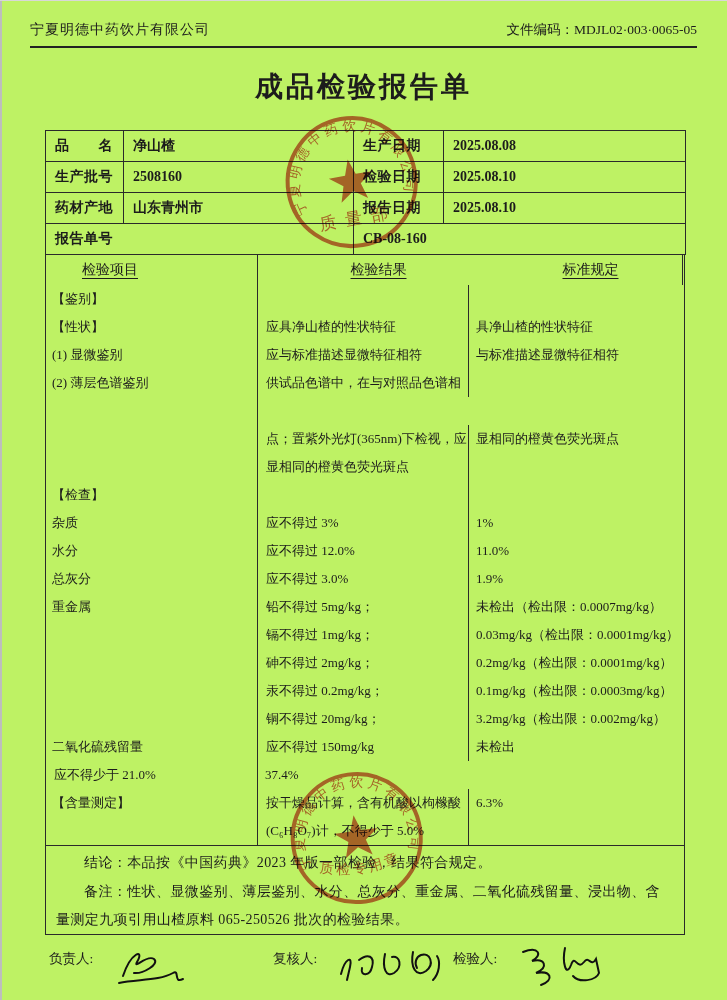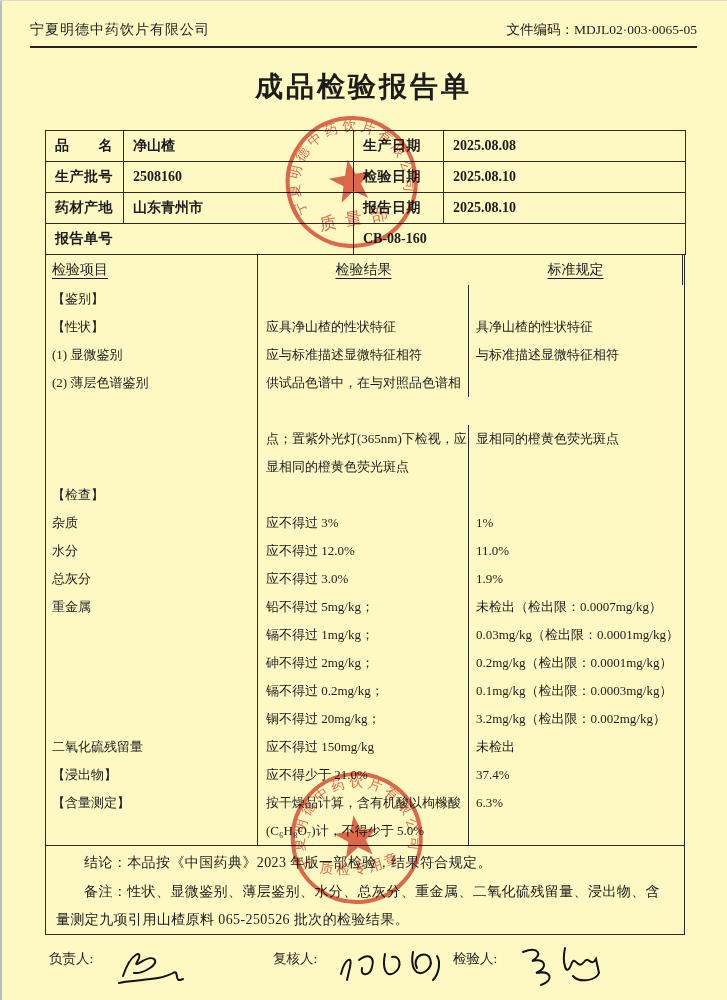--- a/index.html
+++ b/index.html
@@ -1,17 +1,17 @@
 <!DOCTYPE html>
 <html lang="zh"><head>
 <meta charset="utf-8">
 <style>
   html,body{margin:0;padding:0;background:#e9e9e9;}
   .page{
-    position:relative;width:727px;height:1000px;background:#fef9c3;
+    position:relative;width:727px;height:1000px;background:#bef264;
     font-family:"Liberation Serif","DejaVu Serif",serif;color:#1c1c1c;
     overflow:hidden;margin:0 auto;
   }
   .edge-l{position:absolute;left:0;top:0;width:2px;height:1000px;background:#bdbdbd;}
   .edge-t{position:absolute;left:0;top:0;width:727px;height:1px;background:#d8d8d8;}
 
   
   .hdr-company{position:absolute;left:30px;top:21px;font-size:14px;letter-spacing:1px;}
   .hdr-code{position:absolute;right:30px;top:21px;font-size:13.5px;}
   .hdr-rule{position:absolute;left:30px;top:46px;width:667px;height:2px;background:#222;}
@@ -30,21 +30,21 @@
   
   .detail{position:absolute;left:45px;top:255px;width:640px;height:590px;
     border-left:1.5px solid #2a2a2a;border-right:1.5px solid #2a2a2a;
     box-sizing:border-box;font-size:13px;}
   .drow{display:grid;grid-template-columns:212px 211px 214px;height:28px;}
   .drow.dhead{height:30px;font-size:14px;}
   .dcell{display:flex;align-items:center;overflow:hidden;white-space:nowrap;}
   .dc0{padding-left:6px;border-right:1px solid #2a2a2a;}
   .dc1{padding-left:8px;border-right:1px solid #2a2a2a;}
   .dc2{padding-left:7px;}
-  .dhead .dcell span{text-decoration:underline;text-underline-offset:4px;}
+  .dhead .dcell span{text-decoration:underline;text-underline-offset:4px;margin-left:30px;}
   .dhead .dc1,.dhead .dc2{justify-content:center;padding-left:0;}
 
   
   .concl{position:absolute;left:45px;top:845px;width:640px;height:90px;
     border:1.5px solid #2a2a2a;box-sizing:border-box;font-size:14px;line-height:28.5px;
     padding:3px 10px 0 10px;}
   .concl p{margin:0;text-indent:2em;letter-spacing:.4px;}
 
   
   .signrow{position:absolute;left:45px;top:942px;width:640px;height:55px;font-size:13.5px;}
@@ -179,35 +179,34 @@
           <div class="dcell dc1">镉不得过 1mg/kg；</div>
           <div class="dcell dc2">0.03mg/kg（检出限：0.0001mg/kg）</div>
         </div>
         <div class="drow">
           <div class="dcell dc0"></div>
           <div class="dcell dc1">砷不得过 2mg/kg；</div>
           <div class="dcell dc2">0.2mg/kg（检出限：0.0001mg/kg）</div>
         </div>
         <div class="drow">
           <div class="dcell dc0"></div>
-          <div class="dcell dc1">镉不得过 0.2mg/kg；</div>
+          <div class="dcell dc1">汞不得过 0.2mg/kg；</div>
           <div class="dcell dc2">0.1mg/kg（检出限：0.0003mg/kg）</div>
         </div>
         <div class="drow">
           <div class="dcell dc0"></div>
           <div class="dcell dc1">铜不得过 20mg/kg；</div>
           <div class="dcell dc2">3.2mg/kg（检出限：0.002mg/kg）</div>
         </div>
         <div class="drow">
           <div class="dcell dc0">二氧化硫残留量</div>
           <div class="dcell dc1">应不得过 150mg/kg</div>
           <div class="dcell dc2">未检出</div>
         </div>
         <div class="drow">
-          <div class="dcell dc0">【浸出物】</div>
           <div class="dcell dc1">应不得少于 21.0%</div>
           <div class="dcell dc2">37.4%</div>
         </div>
         <div class="drow">
           <div class="dcell dc0">【含量测定】</div>
           <div class="dcell dc1">按干燥品计算，含有机酸以枸橼酸</div>
           <div class="dcell dc2">6.3%</div>
         </div>
         <div class="drow">
           <div class="dcell dc0"></div>

